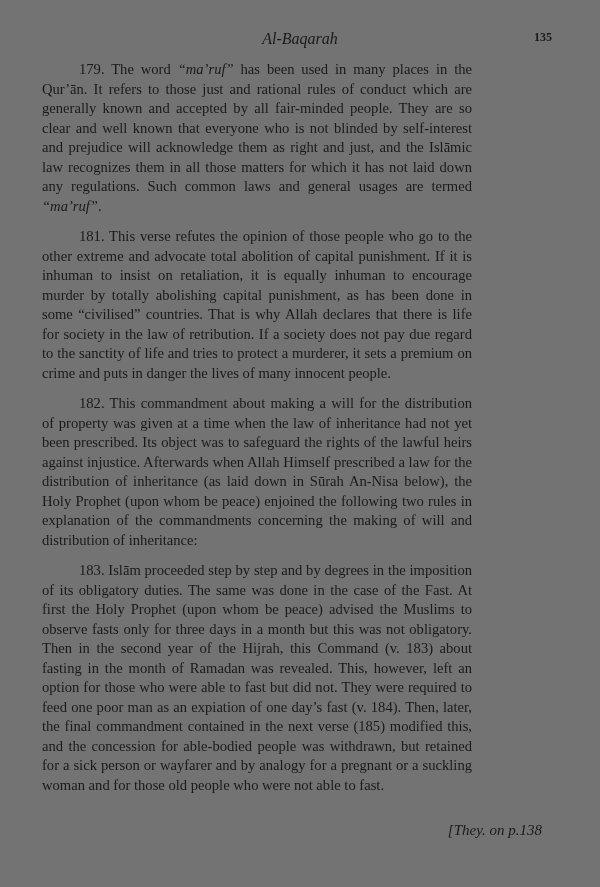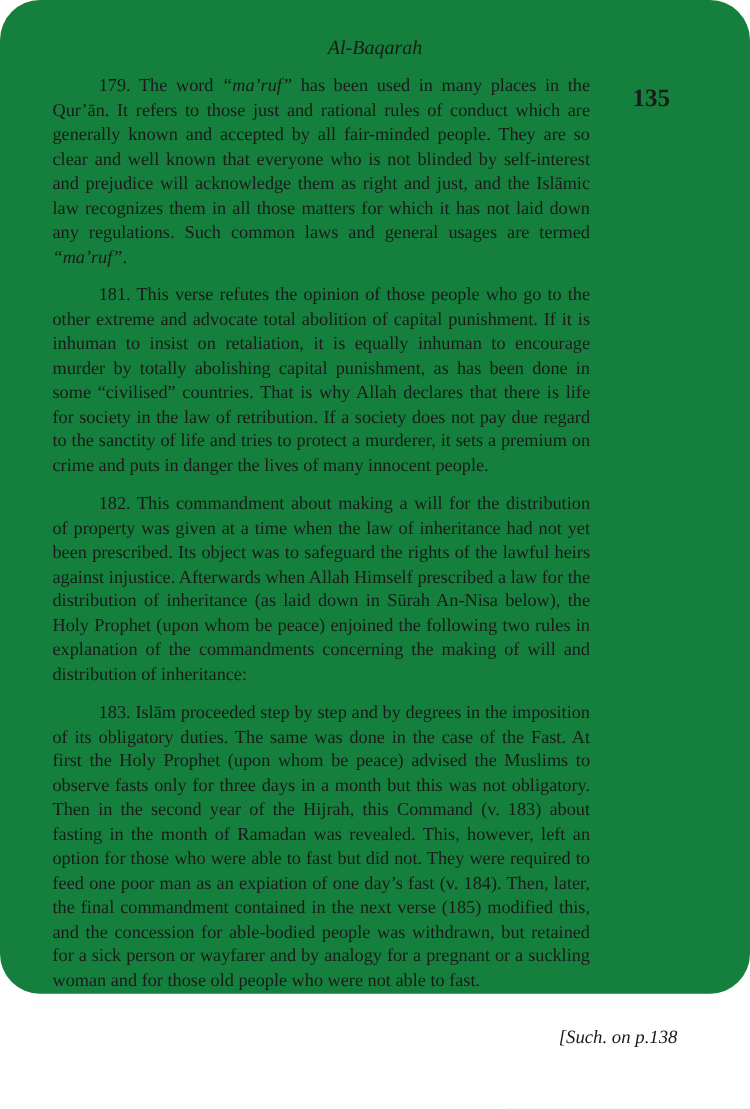--- a/index.html
+++ b/index.html
@@ -1,33 +1,32 @@
 <!DOCTYPE html>
 <html><head>
 <meta charset="utf-8">
 <style>
   html, body { margin: 0; padding: 0; background: #ffffff; }
   body { width: 600px; height: 887px; position: relative; overflow: hidden; }
   .page {
-    position: absolute; left: 0; top: 0; width: 600px; height: 795px;
-    background: #15803d;
+    position: absolute; left: 0; top: 0; width: 600px; height: 887px;
+    background: #737373;
     font-family: "Liberation Serif", serif;
     color: #1a1a1a;
-    border-radius: 32px;
   }
   .running-head {
     position: absolute; top: 30px; left: 0; width: 600px; height: 22px;
   }
   .running-title {
     position: absolute; left: 0; width: 600px; text-align: center;
     font-style: italic; font-size: 16px; top: 0;
   }
   .page-number {
-    position: absolute; right: 64px; top: 0;
-    font-weight: bold; font-size: 20px; margin-top: 38px;
+    position: absolute; right: 48px; top: 0;
+    font-weight: bold; font-size: 12px;
   }
   .body-text {
     position: absolute; left: 42px; top: 60px; width: 430px;
     font-size: 14.6px; line-height: 19.5px;
     text-align: justify;
   }
   .para { margin: 0 0 11px 0; text-indent: 37px; }
   .para .num { }
   .contd {
     position: absolute; right: 58px; top: 822px;
@@ -49,14 +48,14 @@
 
 
     <p class="para"><span class="num">181.</span><span> This verse refutes the opinion of those people who go to the other extreme and advocate total abolition of capital punishment. If it is inhuman to insist on retaliation, it is equally inhuman to encourage murder by totally abolishing capital punishment, as has been done in some “civilised” countries. That is why Allah declares that there is life for society in the law of retribution. If a society does not pay due regard to the sanctity of life and tries to protect a murderer, it sets a premium on crime and puts in danger the lives of many innocent people.</span></p>
 
     <p class="para"><span class="num">182.</span><span> This commandment about making a will for the distribution of property was given at a time when the law of inheritance had not yet been prescribed. Its object was to safeguard the rights of the lawful heirs against injustice. Afterwards when Allah Himself prescribed a law for the distribution of inheritance (as laid down in Sūrah An-Nisa below), the Holy Prophet (upon whom be peace) enjoined the following two rules in explanation of the commandments concerning the making of will and distribution of inheritance:</span></p>
 
     <p class="para"><span class="num">183.</span><span> Islām proceeded step by step and by degrees in the imposition of its obligatory duties. The same was done in the case of the Fast. At first the Holy Prophet (upon whom be peace) advised the Muslims to observe fasts only for three days in a month but this was not obligatory. Then in the second year of the Hijrah, this Command (v. 183) about fasting in the month of Ramadan was revealed. This, however, left an option for those who were able to fast but did not. They were required to feed one poor man as an expiation of one day’s fast (v. 184). Then, later, the final commandment contained in the next verse (185) modified this, and the concession for able-bodied people was withdrawn, but retained for a sick person or wayfarer and by analogy for a pregnant or a suckling woman and for those old people who were not able to fast.</span></p>
 
   </div>
 
-  <div class="contd">[Such. on p.138</div>
+  <div class="contd">[They. on p.138</div>
 </div>
 
 </body></html>

